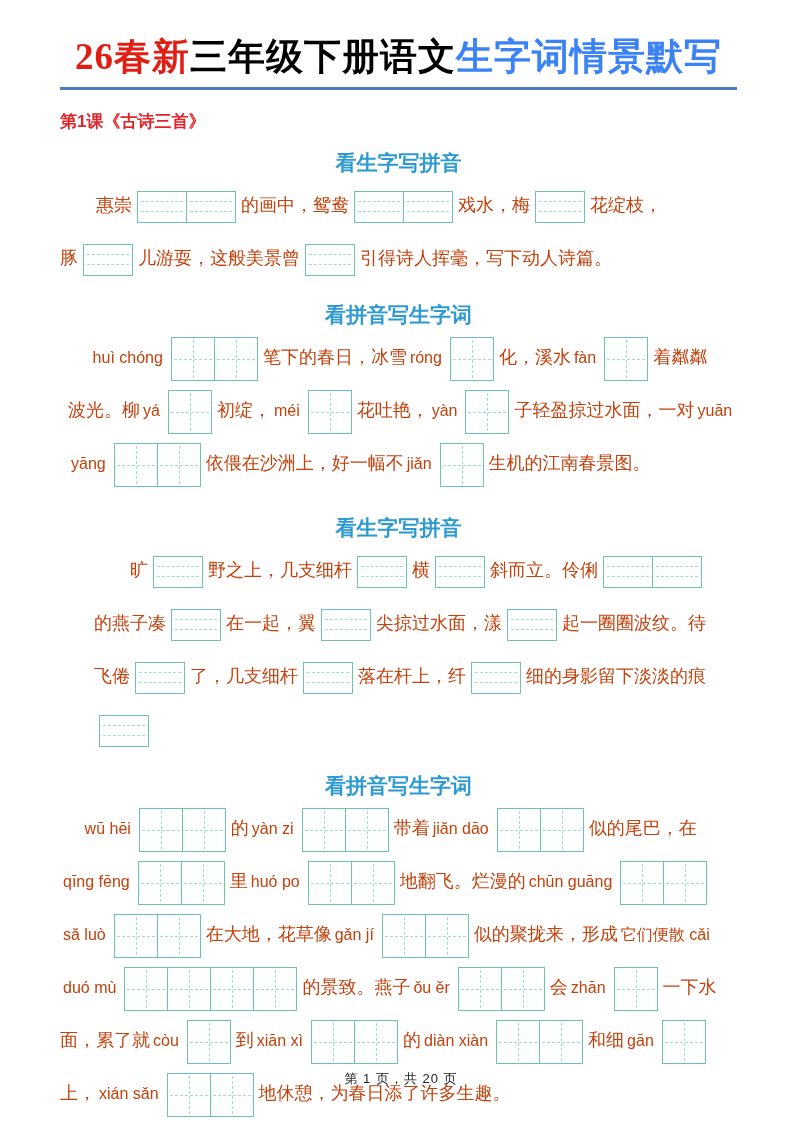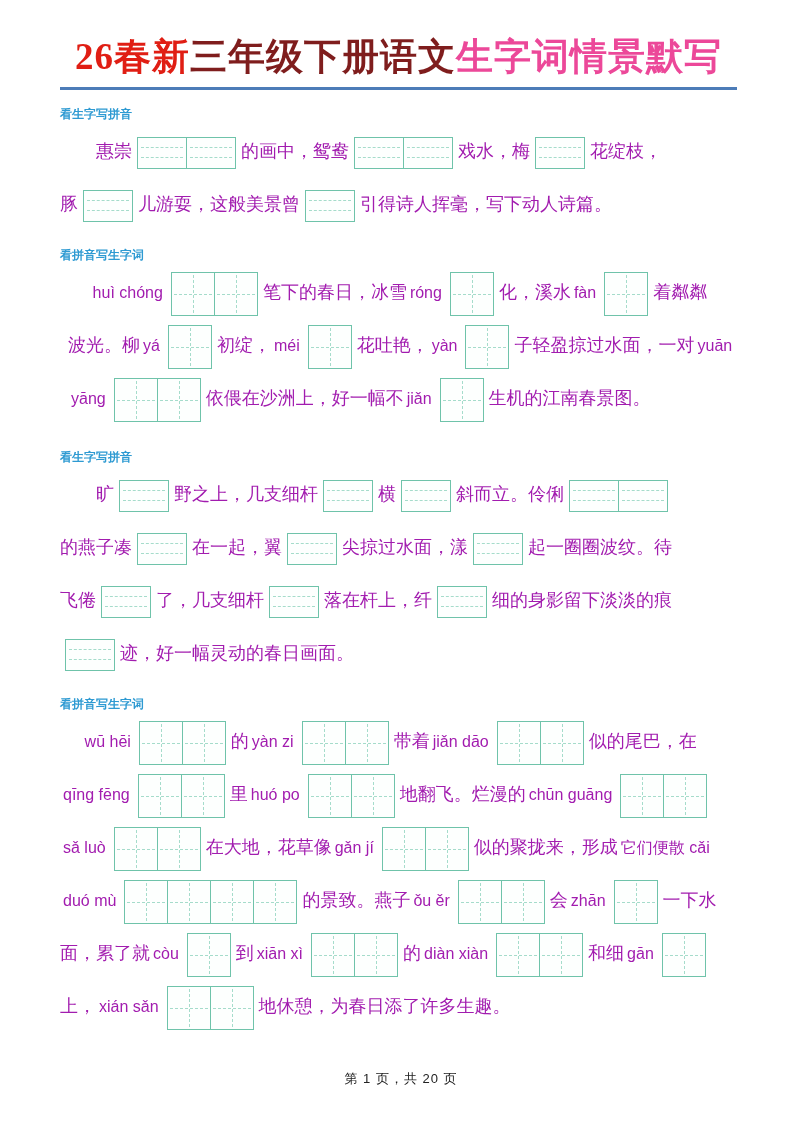--- a/index.html
+++ b/index.html
@@ -7,35 +7,35 @@
     width:793px;height:1122px;background:#ffffff;position:relative;
     box-sizing:border-box;padding:34px 56px 0 60px;overflow:hidden;
     font-family:"Liberation Sans",sans-serif;color:#1a1a1a;
   }
   
   .title{
     text-align:center;font-family:"Liberation Serif",serif;font-weight:bold;
     font-size:37px;line-height:1.25;margin:0;letter-spacing:1px;white-space:nowrap;
   }
   .t-red{color:#e01e14;margin-top:26px;}
-  .t-black{color:#7f1d1d;}
-  .t-blue{color:#ec4899;}
+  .t-black{color:#000000;}
+  .t-blue{color:#3b82f6;}
   .title-rule{border:none;border-top:3px solid #4d7cb8;margin:7px 0 0 0;}
   
   .lesson{margin-top:6px;}
   .lesson + .lesson{margin-top:24px;}
   .lesson-heading{
     color:#e0262a;font-size:17px;font-weight:bold;margin:20px 0 0 0;
   }
   .subheading{
-    color:#2e9ad2;font-size:12px;font-weight:bold;margin:16px 0 2px 0;
+    color:#2e9ad2;font-size:21px;font-weight:bold;margin:16px 0 2px 0;text-align:center;
   }
   
   .para{
-    font-size:18px;line-height:53px;margin:2px 0 0 0;color:#a21caf;
+    font-size:18px;line-height:53px;margin:2px 0 0 0;color:#c2410c;
   }
   .para .zh{font-family:"Liberation Serif",serif;}
   .para .py{font-family:"Liberation Sans",sans-serif;font-size:16px;margin:0 3px;}
   
   .pbox{
     display:inline-flex;vertical-align:middle;margin:0 5px;
     border:1.6px solid #6fc3aa;background:#fdfffe;
   }
   .pcell{width:48px;height:30px;position:relative;}
   .pcell + .pcell{border-left:1.6px solid #6fc3aa;}
@@ -68,20 +68,21 @@
 </head>
 <body>
 
 <h1 class="title">
   <span class="t-red">26春新</span><span class="t-black">三年级下册语文</span><span class="t-blue">生字词情景默写</span>
 </h1>
 <hr class="title-rule">
 
 <main>
     <section class="lesson">
+      <div class="lesson-heading">第1课《古诗三首》</div>
       <div class="subheading">看生字写拼音</div>
       <div class="para" style="text-indent: 2em;"><span class="zh">惠崇</span><span class="pbox">
           <span class="pcell"></span>
           <span class="pcell"></span>
         </span><span class="zh">的画中，鸳鸯</span><span class="pbox">
           <span class="pcell"></span>
           <span class="pcell"></span>
         </span><span class="zh">戏水，梅</span><span class="pbox">
           <span class="pcell"></span>
         </span><span class="zh">花绽枝，</span><br><span class="zh">豚</span><span class="pbox">
@@ -105,21 +106,21 @@
           <span class="ccell"></span>
         </span><span class="zh">子轻盈掠过水面，一对</span><span class="py">yuān</span><br><span class="py">yāng</span><span class="cbox">
           <span class="ccell"></span>
           <span class="ccell"></span>
         </span><span class="zh">依偎在沙洲上，好一幅不</span><span class="py">jiǎn</span><span class="cbox">
           <span class="ccell"></span>
         </span><span class="zh">生机的江南春景图。</span></div>
     </section>
     <section class="lesson">
       <div class="subheading">看生字写拼音</div>
-      <div class="para" style="text-indent: 2em;"><span class="zh">旷</span><span class="pbox">
+      <div class="para" style="text-indent: 2em; margin-left: 34px;"><span class="zh">旷</span><span class="pbox">
           <span class="pcell"></span>
         </span><span class="zh">野之上，几支细杆</span><span class="pbox">
           <span class="pcell"></span>
         </span><span class="zh">横</span><span class="pbox">
           <span class="pcell"></span>
         </span><span class="zh">斜而立。伶俐</span><span class="pbox">
           <span class="pcell"></span>
           <span class="pcell"></span>
         </span><br><span class="zh">的燕子凑</span><span class="pbox">
           <span class="pcell"></span>
@@ -128,21 +129,21 @@
         </span><span class="zh">尖掠过水面，漾</span><span class="pbox">
           <span class="pcell"></span>
         </span><span class="zh">起一圈圈波纹。待</span><br><span class="zh">飞倦</span><span class="pbox">
           <span class="pcell"></span>
         </span><span class="zh">了，几支细杆</span><span class="pbox">
           <span class="pcell"></span>
         </span><span class="zh">落在杆上，纤</span><span class="pbox">
           <span class="pcell"></span>
         </span><span class="zh">细的身影留下淡淡的痕</span><br><span class="pbox">
           <span class="pcell"></span>
-        </span><span class="zh">迹，好一幅灵动的春日画面。</span></div>
+        </span></div>
       <div class="subheading">看拼音写生字词</div>
       <div class="para" style="text-indent: 1.2em;"><span class="py">wū hēi</span><span class="cbox">
           <span class="ccell"></span>
           <span class="ccell"></span>
         </span><span class="zh">的</span><span class="py">yàn zi</span><span class="cbox">
           <span class="ccell"></span>
           <span class="ccell"></span>
         </span><span class="zh">带着</span><span class="py">jiǎn dāo</span><span class="cbox">
           <span class="ccell"></span>
           <span class="ccell"></span>

